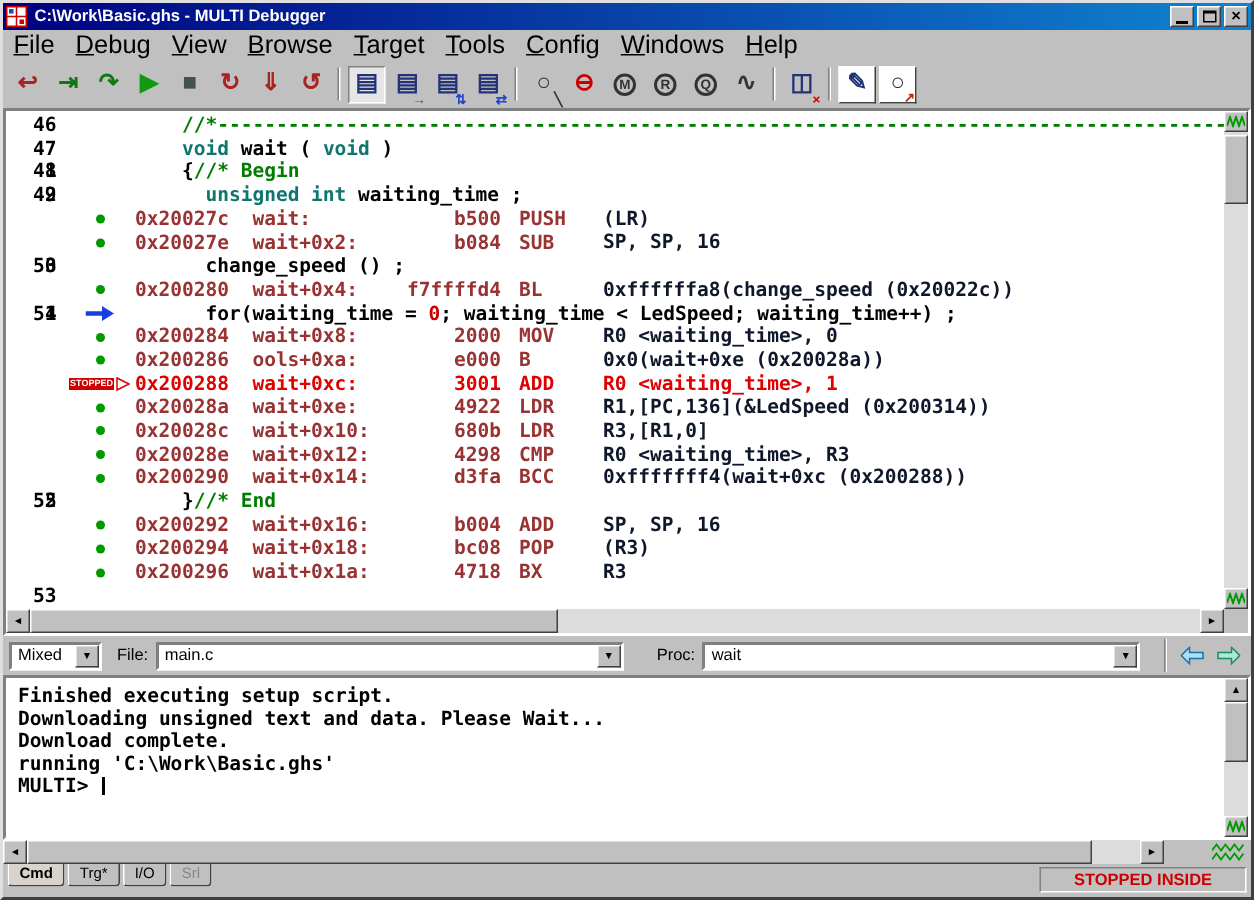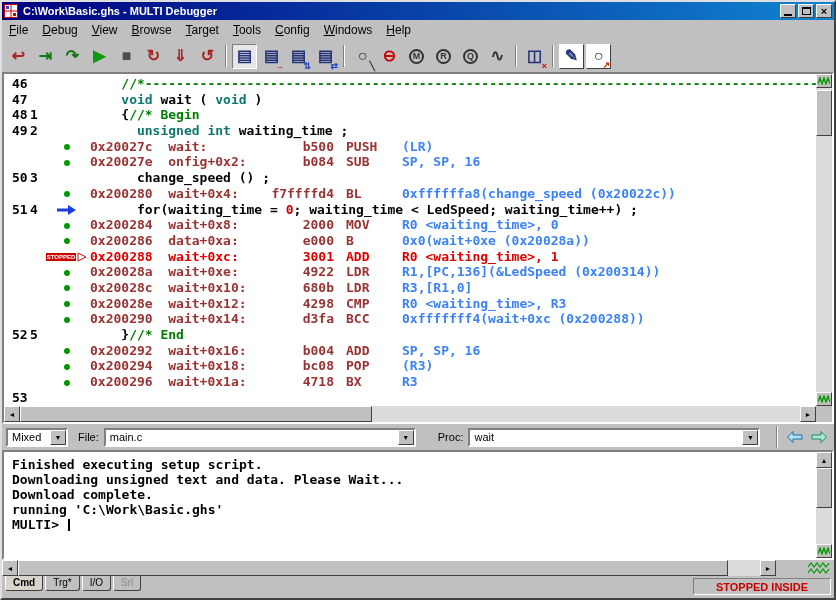--- a/index.html
+++ b/index.html
@@ -15,21 +15,21 @@
   #titletext { color:#fff; font-size:11px; font-weight:bold; flex:1; white-space:nowrap; overflow:hidden; }
   .tb-btns { display:flex; gap:2px; }
   .wbtn { width:16px; height:14px; background:#c0c0c0; border:1px solid; border-color:#fff #404040 #404040 #fff;
           display:inline-flex; align-items:center; justify-content:center; }
   .mingl { width:8px; height:2px; background:#000; margin-top:7px; }
   .maxgl { width:9px; height:8px; border:1px solid #000; border-top:2px solid #000; }
   .closegl { font-size:11px; font-weight:bold; color:#000; line-height:10px; }
 
   
   #menubar { position:absolute; left:0; top:18px; right:0; height:20px; display:flex; align-items:center;
-             font-size:12px; color:#000; }
+             font-size:17px; color:#000; }
   .menuitem { padding:1px 7px; white-space:nowrap; }
   .menuitem .u { text-decoration:underline; }
 
   
   #toolbar { position:absolute; left:0; top:38px; right:0; height:32px; display:flex; align-items:center; padding-left:3px; }
   .tbtn { position:relative; width:25px; height:25px; margin:0 1px; display:inline-flex; align-items:center;
           justify-content:center; }
   .tbtn.pressed { background:#e6e6e6; border:1px solid; border-color:#808080 #fff #fff #808080; }
   .tbtn.whitebtn { background:#fff; border:1px solid; border-color:#fff #404040 #404040 #fff; }
   .tbtn .glyph { font-size:16px; font-weight:bold; line-height:1; }
@@ -37,28 +37,28 @@
   .circ { display:inline-block; width:15px; height:15px; border:2px solid currentColor; border-radius:50%;
           font-size:9px; font-weight:bold; line-height:11px; text-align:center; }
   .tsep { width:2px; height:22px; border-left:1px solid #808080; border-right:1px solid #fff; margin:0 4px; }
 
   
   #codewrap { position:absolute; left:0; top:70px; width:832px; height:352px;
               border:2px solid; border-color:#808080 #fff #fff #808080; background:#c0c0c0; }
   #code-lines { position:absolute; left:0; top:0; right:16px; bottom:16px; background:#fff; overflow:hidden; padding-top:2px; }
   .cl { height:15.7px; line-height:15.7px; white-space:pre; overflow:hidden;
         font-family:"DejaVu Sans Mono",monospace; font-size:13px; font-weight:bold; }
-  .g1 { display:inline-block; width:26px; padding-left:8px; color:#000; }
+  .g1 { display:inline-block; width:26px; padding-left:18px; color:#000; }
   .g2 { display:inline-block; width:13px; color:#000; }
   .gm { display:inline-flex; width:47px; height:15px; align-items:center; justify-content:center; vertical-align:middle; }
   .dot { width:6px; height:6px; border-radius:50%; background:#009900; display:inline-block; }
   .stopbadge { background:#cc0000; color:#fff; font-size:6px; font-weight:bold; font-family:"Liberation Sans",sans-serif;
                padding:0 1px; line-height:8px; margin-right:1px; letter-spacing:0; }
   .s-t { color:#000; } .s-k { color:#0f766e; } .s-c { color:#007d00; } .s-n { color:#cc0000; }
-  .s-a { color:#993333; } .s-p { color:#3b82f6; } .s-stop { color:#e00000; }
+  .s-a { color:#993333; } .s-p { color:#0f172a; } .s-stop { color:#e00000; }
   .ac1 { display:inline-block; width:180px; }
   .ac2 { display:inline-block; width:64px; text-align:right; }
   .ac3 { display:inline-block; width:56px; margin-left:12px; }
 
   
   .vscroll { position:absolute; right:0; top:0; width:16px; bottom:16px; background:#dcdcdc; }
   .hscroll { position:absolute; left:0; bottom:0; height:16px; right:16px; background:#dcdcdc; }
   .sbtn,.zbtn { position:absolute; width:16px; height:16px; background:#c0c0c0; border:1px solid;
          border-color:#fff #404040 #404040 #fff; display:flex; align-items:center; justify-content:center; }
   .zbtn { height:14px; }
@@ -222,28 +222,28 @@
       </span>
     </div>
 
   <div id="codewrap">
     <div id="code-lines">
         <div class="cl"><span class="g1">46</span><span class="g2"></span><span class="gm"></span><span class="s-t">    </span><span class="s-c">//*------------------------------------------------------------------------------------------</span></div>
         <div class="cl"><span class="g1">47</span><span class="g2"></span><span class="gm"></span><span class="s-t">    </span><span class="s-k">void</span><span class="s-t"> wait ( </span><span class="s-k">void</span><span class="s-t"> )</span></div>
         <div class="cl"><span class="g1">48</span><span class="g2">1</span><span class="gm"></span><span class="s-t">    {</span><span class="s-c">//* Begin</span></div>
         <div class="cl"><span class="g1">49</span><span class="g2">2</span><span class="gm"></span><span class="s-t">      </span><span class="s-k">unsigned int</span><span class="s-t"> waiting_time ;</span></div>
         <div class="cl"><span class="g1"></span><span class="g2"></span><span class="gm"><span class="dot"></span></span><span class="ac1 s-a">0x20027c  wait:</span><span class="ac2 s-a">b500</span><span class="ac3 s-a">PUSH</span><span class="s-p">(LR)</span></div>
-        <div class="cl"><span class="g1"></span><span class="g2"></span><span class="gm"><span class="dot"></span></span><span class="ac1 s-a">0x20027e  onfig+0x2:</span><span class="ac2 s-a">b084</span><span class="ac3 s-a">SUB</span><span class="s-p">SP, SP, 16</span></div>
+        <div class="cl"><span class="g1"></span><span class="g2"></span><span class="gm"><span class="dot"></span></span><span class="ac1 s-a">0x20027e  wait+0x2:</span><span class="ac2 s-a">b084</span><span class="ac3 s-a">SUB</span><span class="s-p">SP, SP, 16</span></div>
         <div class="cl"><span class="g1">50</span><span class="g2">3</span><span class="gm"></span><span class="s-t">      change_speed () ;</span></div>
         <div class="cl"><span class="g1"></span><span class="g2"></span><span class="gm"><span class="dot"></span></span><span class="ac1 s-a">0x200280  wait+0x4:</span><span class="ac2 s-a">f7ffffd4</span><span class="ac3 s-a">BL</span><span class="s-p">0xffffffa8(change_speed (0x20022c))</span></div>
         <div class="cl"><span class="g1">51</span><span class="g2">4</span><span class="gm"><svg width="20" height="10" viewBox="0 0 20 10">
               <polygon points="0,3.5 11,3.5 11,0 19,5 11,10 11,6.5 0,6.5" fill="#1a3fe0"></polygon>
             </svg></span><span class="s-t">      for(waiting_time = </span><span class="s-n">0</span><span class="s-t">; waiting_time &lt; LedSpeed; waiting_time++) ;</span></div>
         <div class="cl"><span class="g1"></span><span class="g2"></span><span class="gm"><span class="dot"></span></span><span class="ac1 s-a">0x200284  wait+0x8:</span><span class="ac2 s-a">2000</span><span class="ac3 s-a">MOV</span><span class="s-p">R0 &lt;waiting_time&gt;, 0</span></div>
-        <div class="cl"><span class="g1"></span><span class="g2"></span><span class="gm"><span class="dot"></span></span><span class="ac1 s-a">0x200286  data+0xa:</span><span class="ac2 s-a">e000</span><span class="ac3 s-a">B</span><span class="s-p">0x0(wait+0xe (0x20028a))</span></div>
+        <div class="cl"><span class="g1"></span><span class="g2"></span><span class="gm"><span class="dot"></span></span><span class="ac1 s-a">0x200286  ools+0xa:</span><span class="ac2 s-a">e000</span><span class="ac3 s-a">B</span><span class="s-p">0x0(wait+0xe (0x20028a))</span></div>
         <div class="cl"><span class="g1"></span><span class="g2"></span><span class="gm"><span class="stopbadge">STOPPED</span><svg width="10" height="10" viewBox="0 0 10 10">
               <polygon points="1,1 9,5 1,9" fill="#fff" stroke="#dd0000"></polygon>
             </svg></span><span class="ac1 s-stop">0x200288  wait+0xc:</span><span class="ac2 s-stop">3001</span><span class="ac3 s-stop">ADD</span><span class="s-stop">R0 &lt;waiting_time&gt;, 1</span></div>
         <div class="cl"><span class="g1"></span><span class="g2"></span><span class="gm"><span class="dot"></span></span><span class="ac1 s-a">0x20028a  wait+0xe:</span><span class="ac2 s-a">4922</span><span class="ac3 s-a">LDR</span><span class="s-p">R1,[PC,136](&amp;LedSpeed (0x200314))</span></div>
         <div class="cl"><span class="g1"></span><span class="g2"></span><span class="gm"><span class="dot"></span></span><span class="ac1 s-a">0x20028c  wait+0x10:</span><span class="ac2 s-a">680b</span><span class="ac3 s-a">LDR</span><span class="s-p">R3,[R1,0]</span></div>
         <div class="cl"><span class="g1"></span><span class="g2"></span><span class="gm"><span class="dot"></span></span><span class="ac1 s-a">0x20028e  wait+0x12:</span><span class="ac2 s-a">4298</span><span class="ac3 s-a">CMP</span><span class="s-p">R0 &lt;waiting_time&gt;, R3</span></div>
         <div class="cl"><span class="g1"></span><span class="g2"></span><span class="gm"><span class="dot"></span></span><span class="ac1 s-a">0x200290  wait+0x14:</span><span class="ac2 s-a">d3fa</span><span class="ac3 s-a">BCC</span><span class="s-p">0xfffffff4(wait+0xc (0x200288))</span></div>
         <div class="cl"><span class="g1">52</span><span class="g2">5</span><span class="gm"></span><span class="s-t">    }</span><span class="s-c">//* End</span></div>
         <div class="cl"><span class="g1"></span><span class="g2"></span><span class="gm"><span class="dot"></span></span><span class="ac1 s-a">0x200292  wait+0x16:</span><span class="ac2 s-a">b004</span><span class="ac3 s-a">ADD</span><span class="s-p">SP, SP, 16</span></div>
         <div class="cl"><span class="g1"></span><span class="g2"></span><span class="gm"><span class="dot"></span></span><span class="ac1 s-a">0x200294  wait+0x18:</span><span class="ac2 s-a">bc08</span><span class="ac3 s-a">POP</span><span class="s-p">(R3)</span></div>

